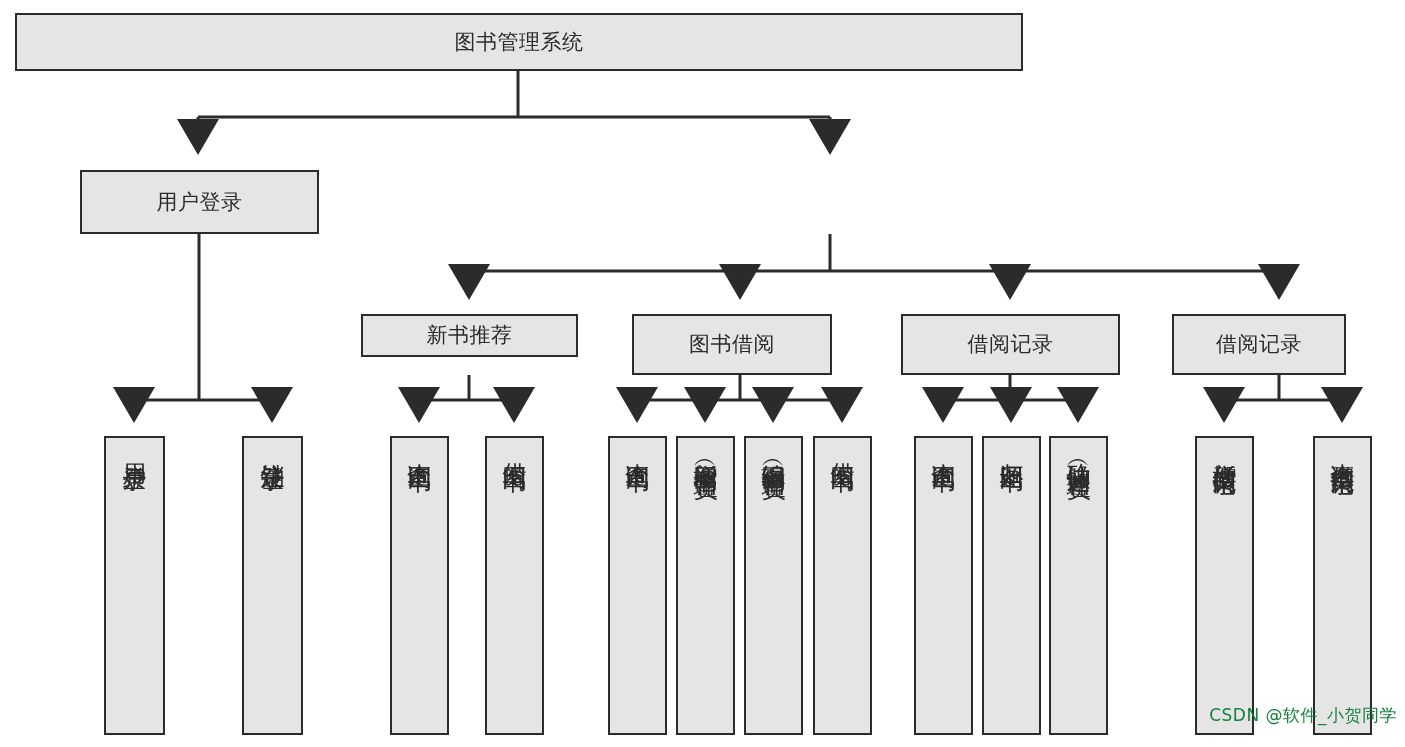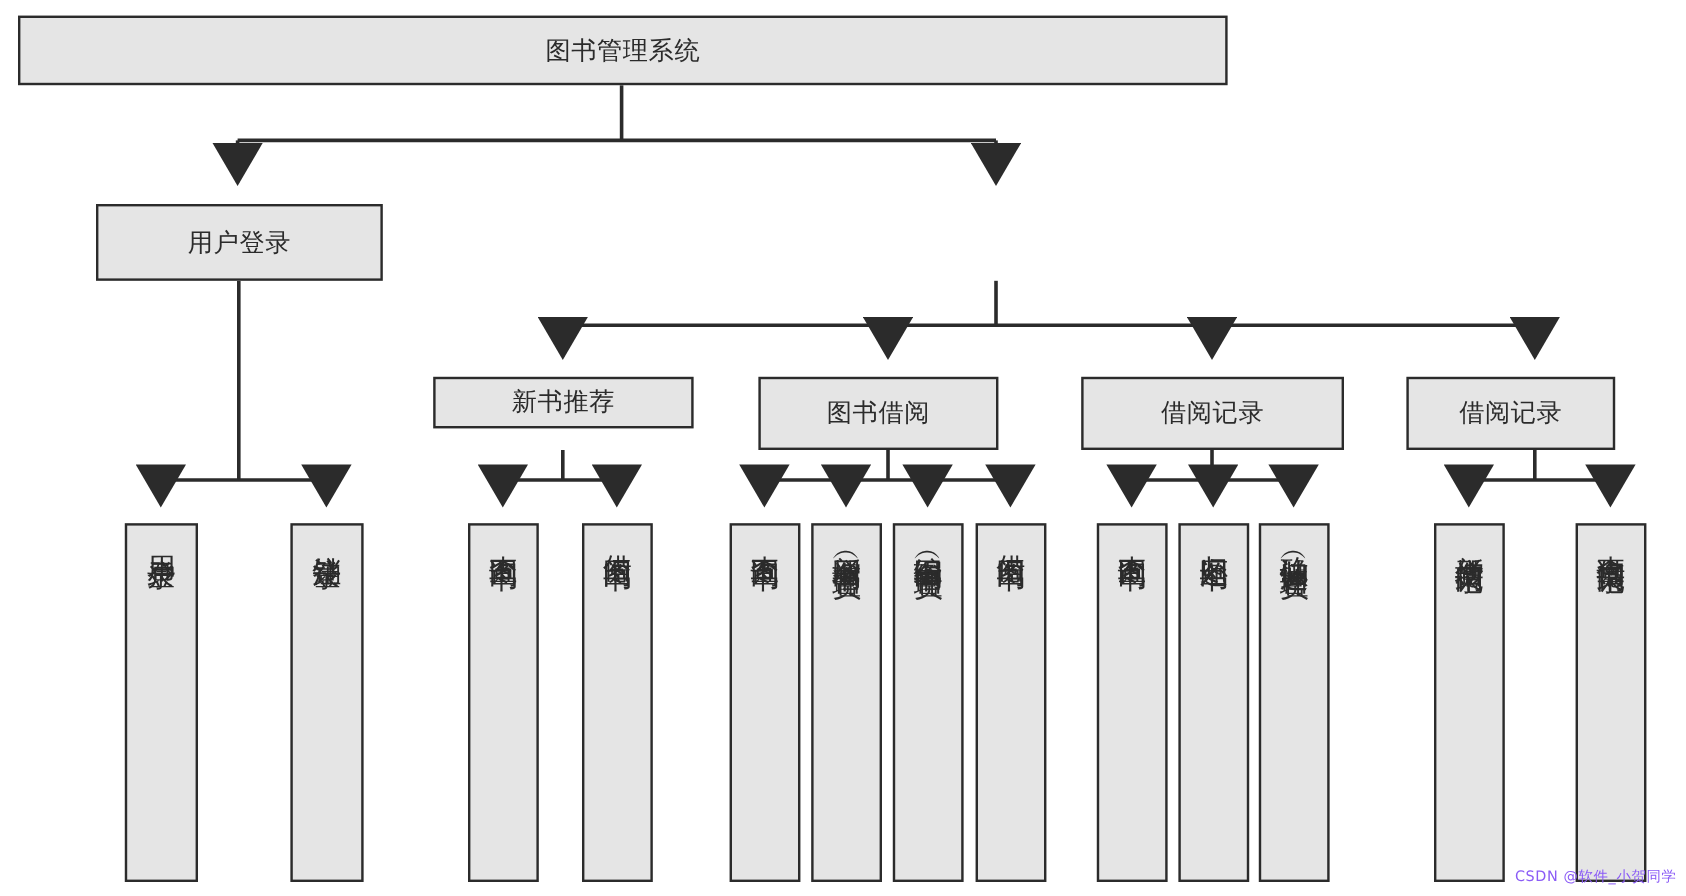--- a/index.html
+++ b/index.html
@@ -53,23 +53,23 @@
   .node.vert .node-label {
     writing-mode: vertical-rl;
     text-orientation: upright;
     font-size: 24px;
     letter-spacing: 2px;
     line-height: 1;
   }
   #watermark {
     position: absolute;
     right: 8px;
-    bottom: 8px;
-    font-size: 12px;
-    color: #8b5cf6;
+    bottom: 20px;
+    font-size: 17px;
+    color: #15803d;
     letter-spacing: 0.5px;
     white-space: nowrap;
     pointer-events: none;
   }
 </style>
 </head>
 <body>
 
 <div id="diagram-root">
 

